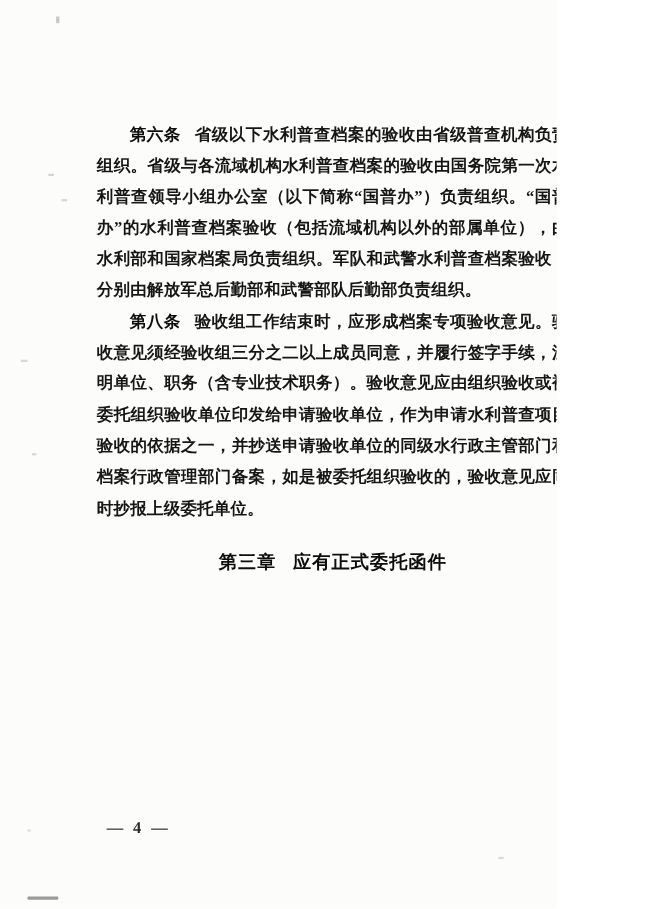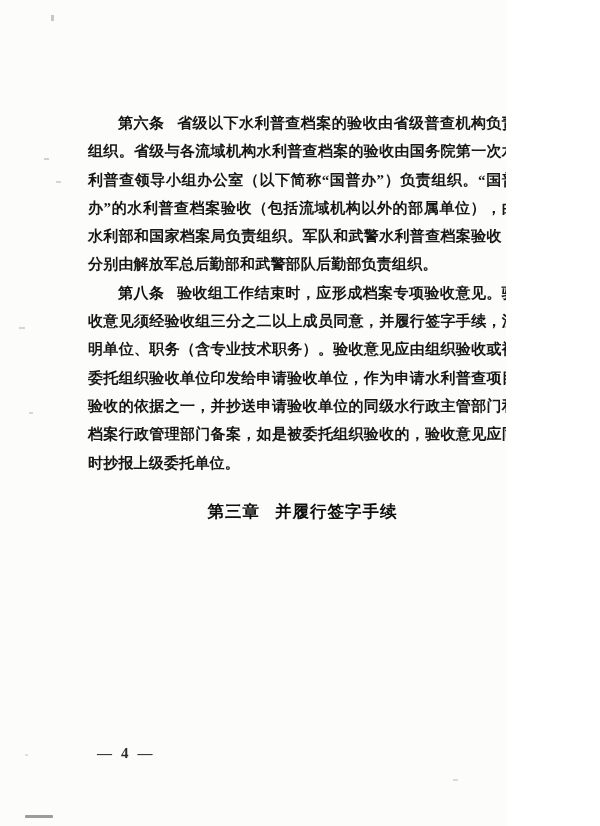--- a/index.html
+++ b/index.html
@@ -114,20 +114,20 @@
   <div class="scan-line"></div>
   <div class="bottom-dash"></div>
 
   <div class="text-block">
 
     <p><span class="article-label">第六条</span><span>省级以下水利普查档案的验收由省级普查机构负责组织。省级与各流域机构水利普查档案的验收由国务院第一次水利普查领导小组办公室（以下简称“国普办”）负责组织。“国普办”的水利普查档案验收（包括流域机构以外的部属单位），由水利部和国家档案局负责组织。军队和武警水利普查档案验收，分别由解放军总后勤部和武警部队后勤部负责组织。</span></p>
 
 
     <p><span class="article-label">第八条</span><span>验收组工作结束时，应形成档案专项验收意见。验收意见须经验收组三分之二以上成员同意，并履行签字手续，注明单位、职务（含专业技术职务）。验收意见应由组织验收或被委托组织验收单位印发给申请验收单位，作为申请水利普查项目验收的依据之一，并抄送申请验收单位的同级水行政主管部门和档案行政管理部门备案，如是被委托组织验收的，验收意见应同时抄报上级委托单位。</span></p>
 
-    <h2 class="chapter"><span>第三章</span><span class="chapter-gap"></span><span>并履行签字手续</span></h2>
+    <h2 class="chapter"><span>第三章</span><span class="chapter-gap"></span><span>应有正式委托函件</span></h2>
 
 
   </div>
 
   <div class="page-number"><span>—</span><span class="pn-num">4</span><span>—</span></div>
 
 </div>
 
 </body></html>

